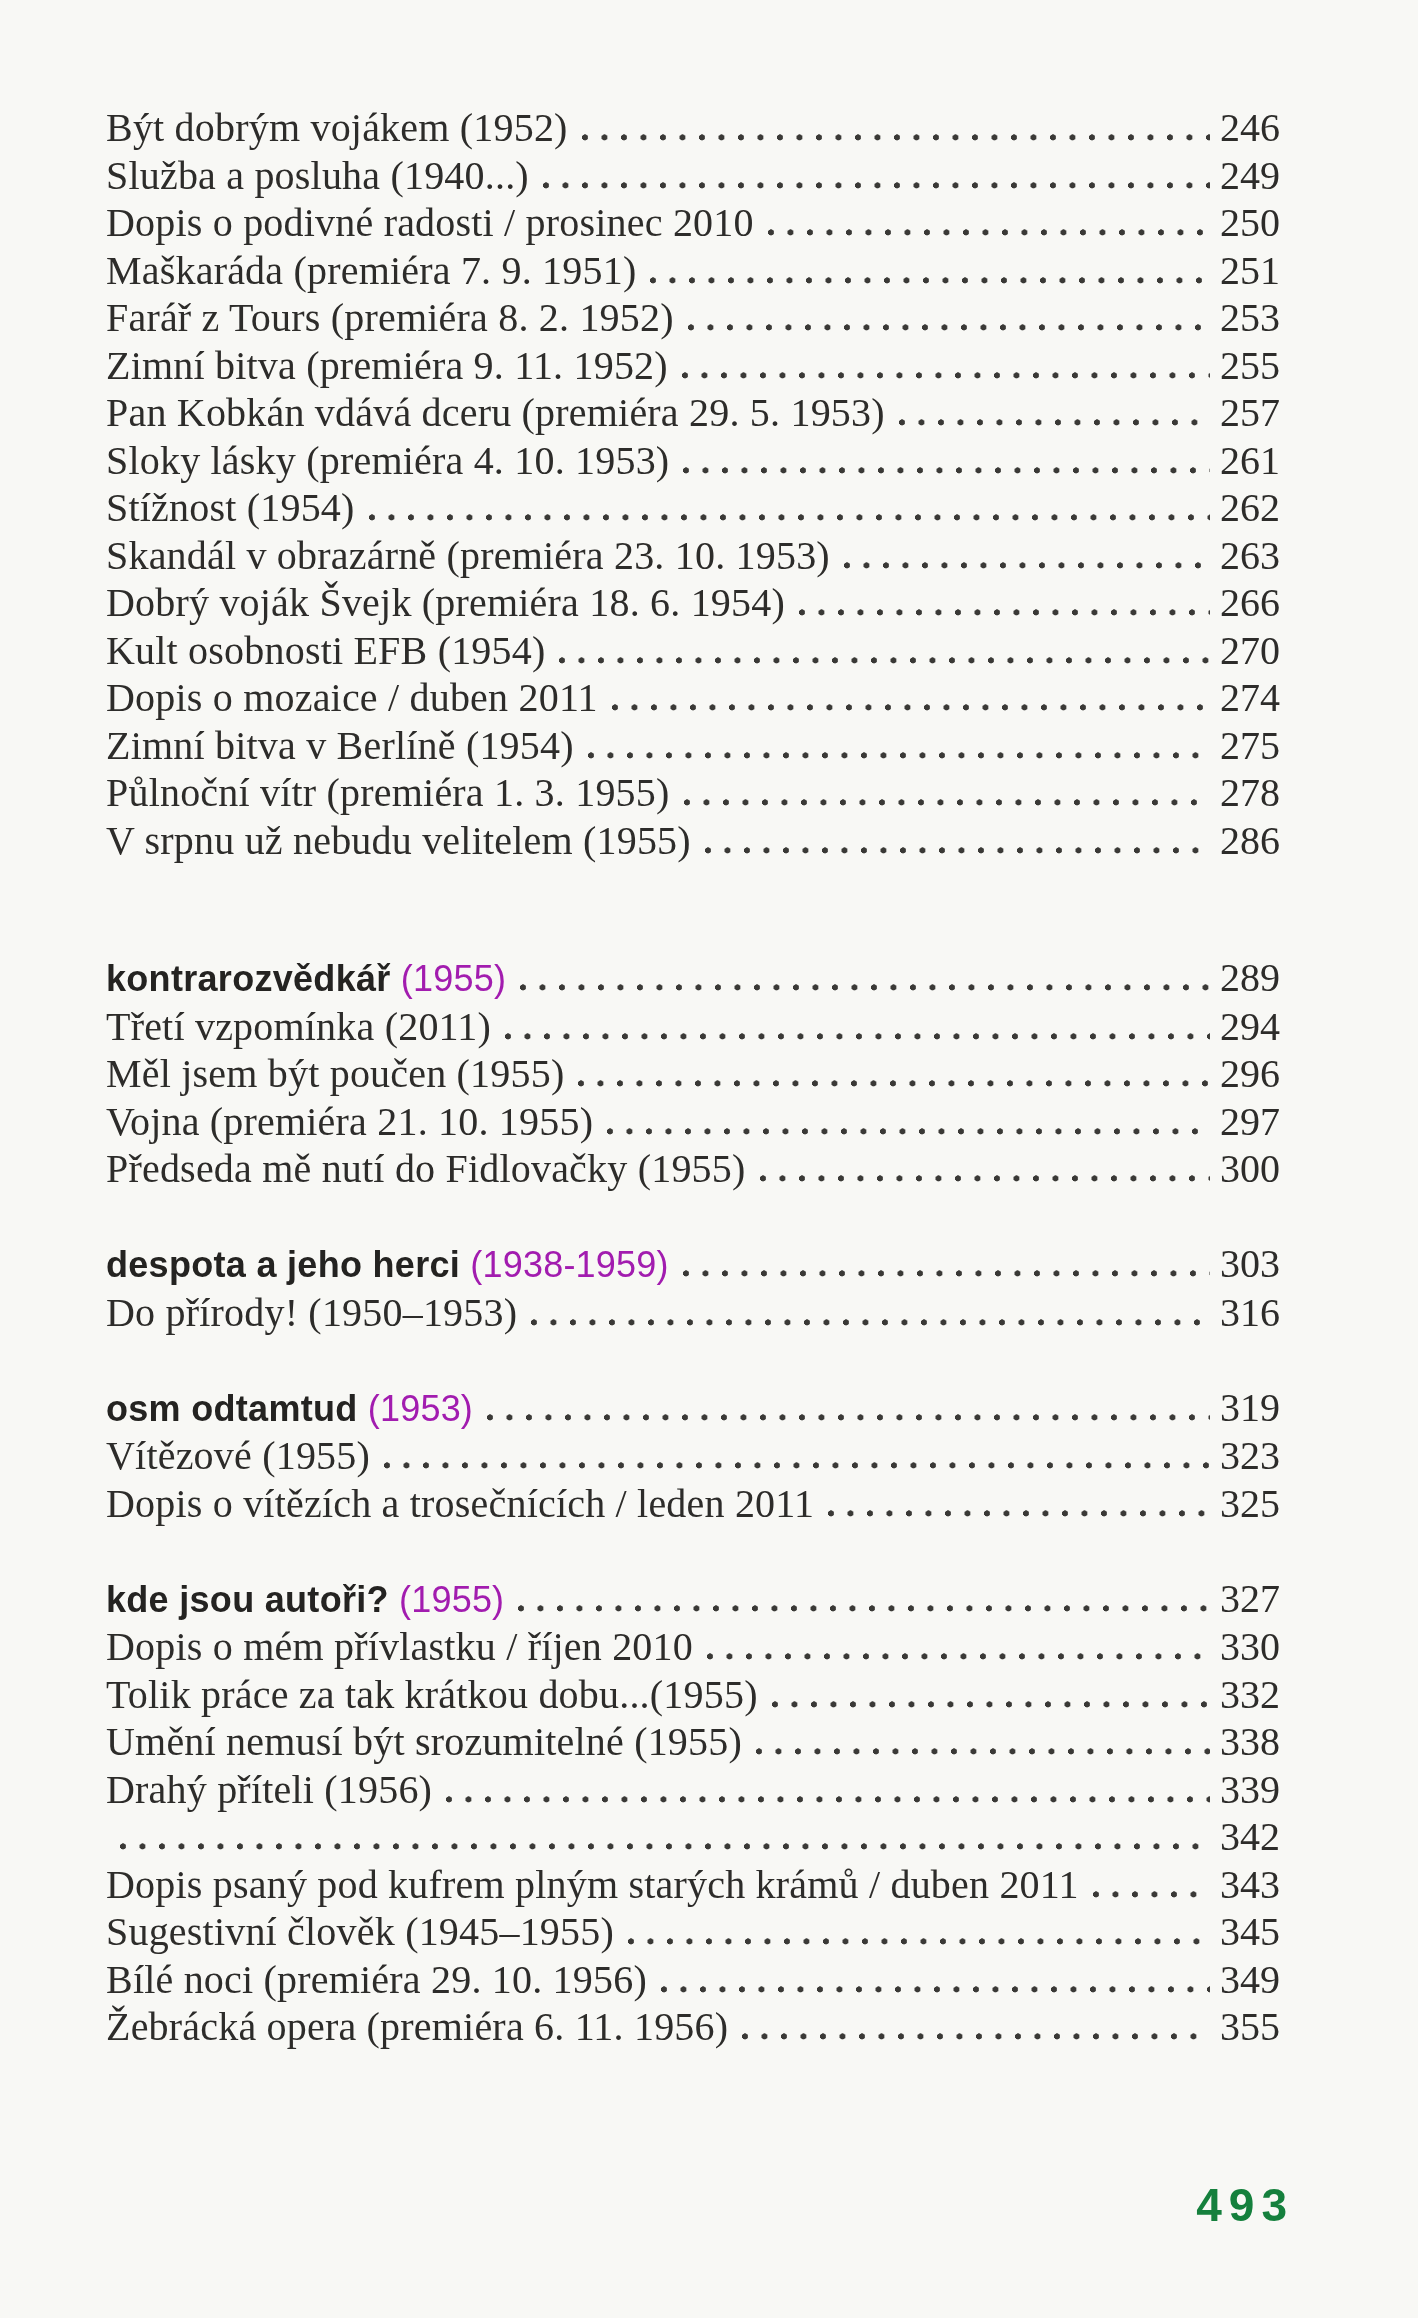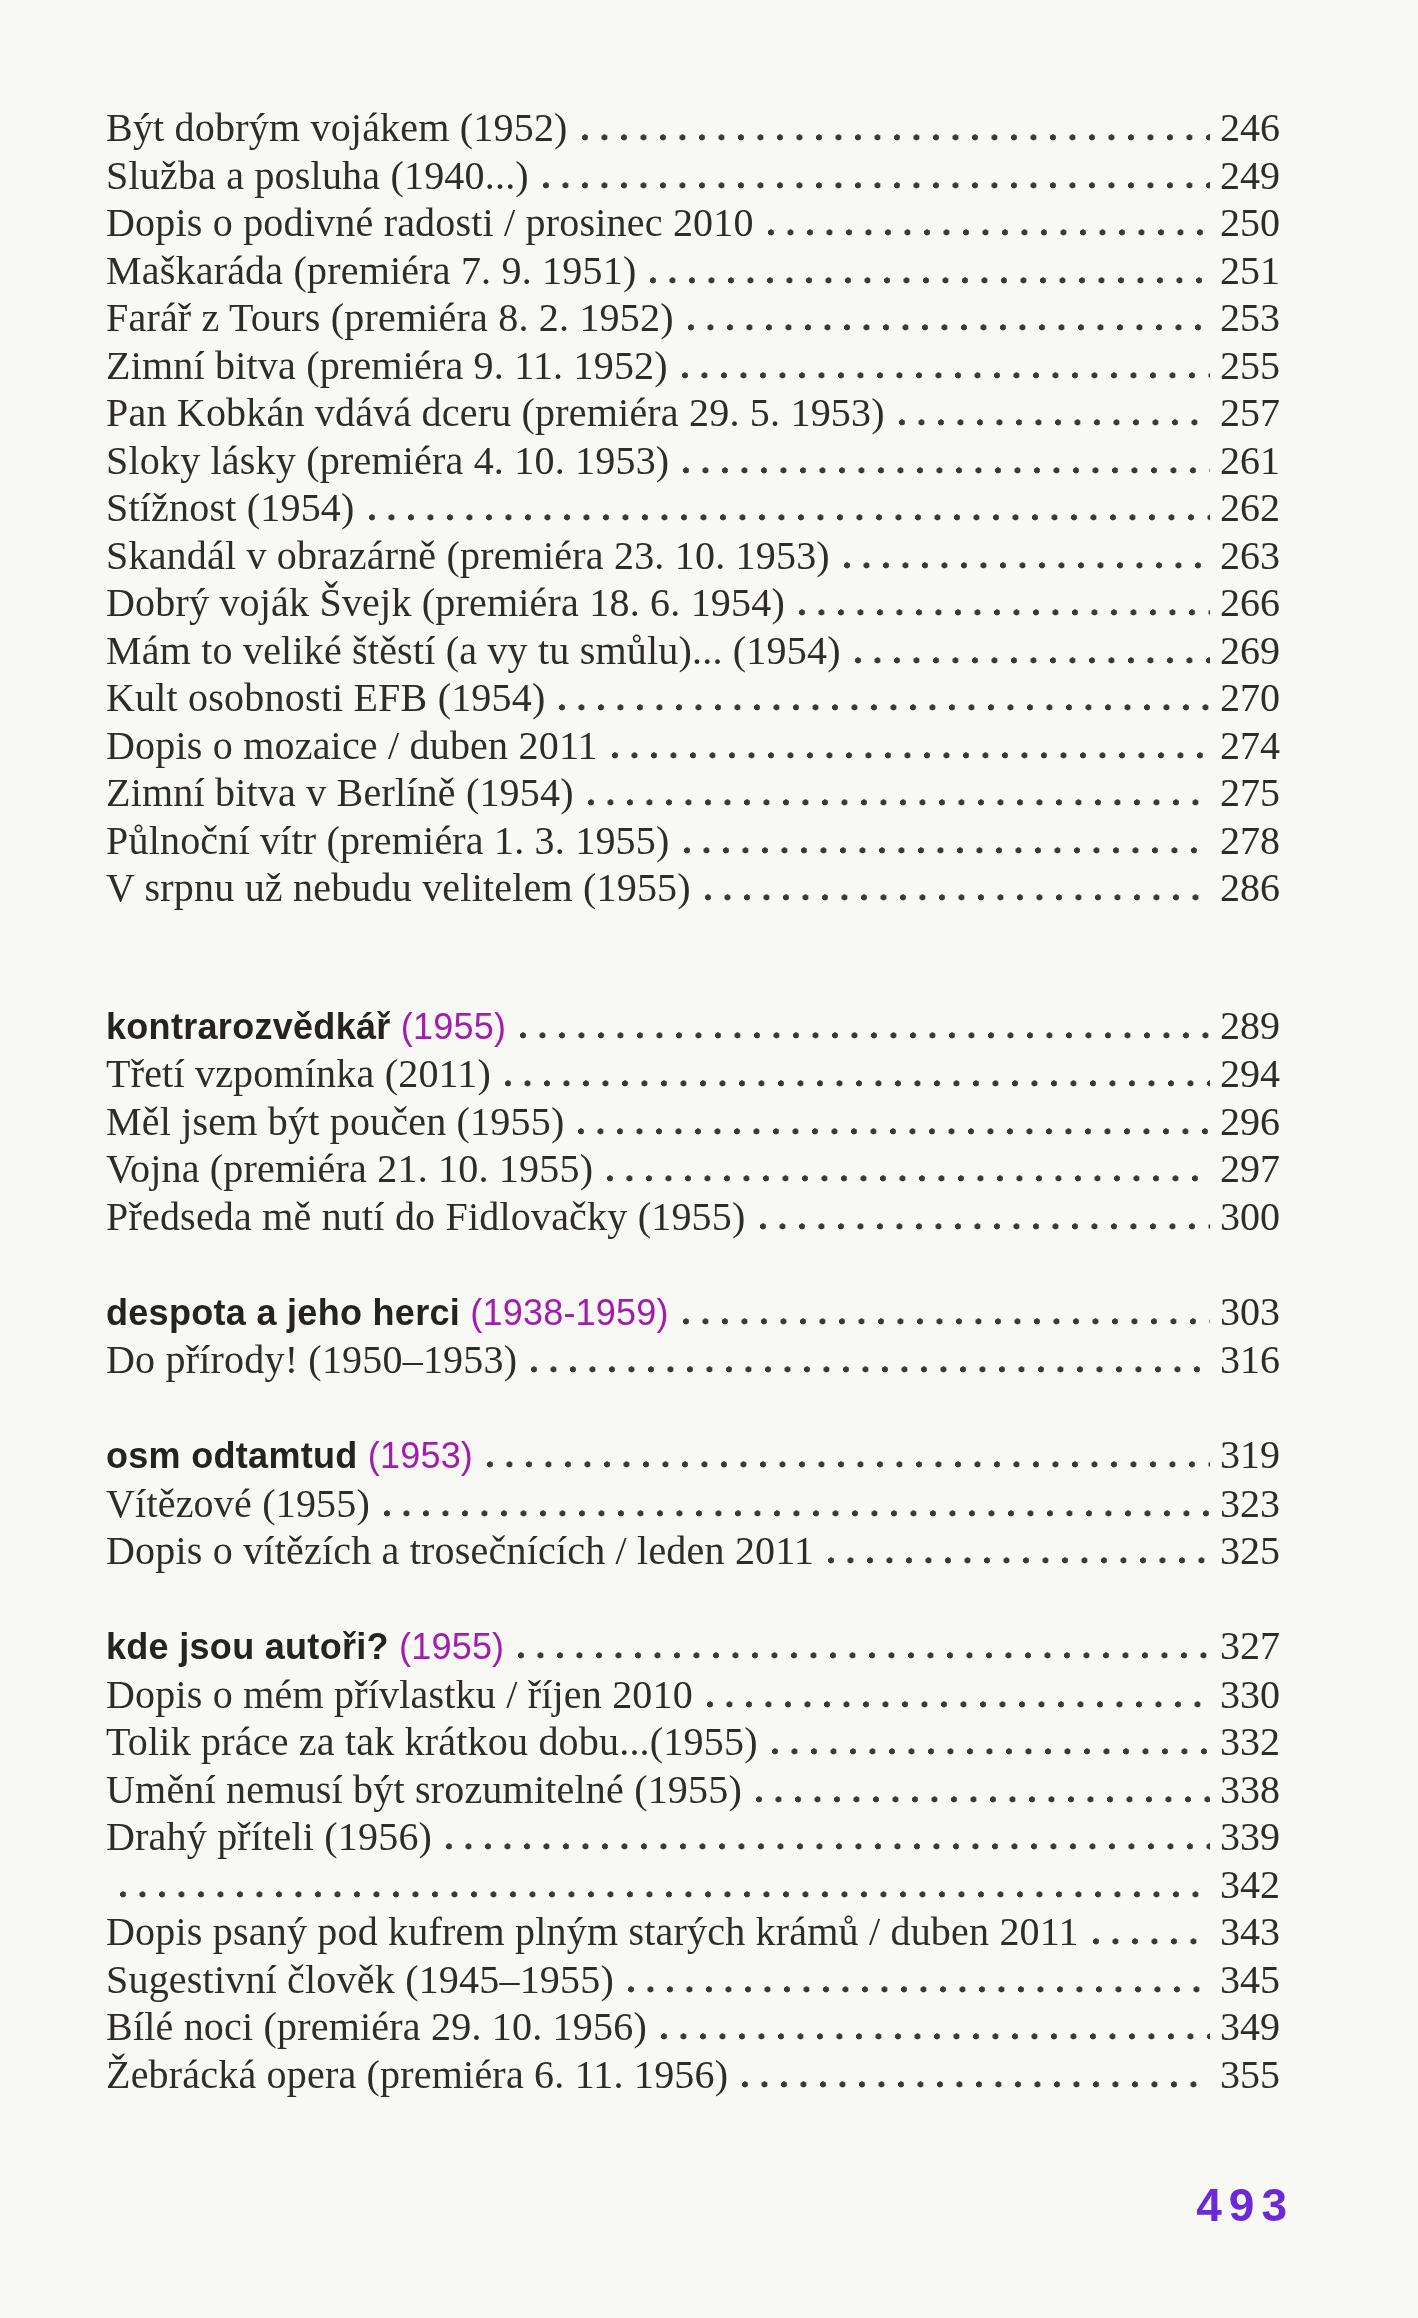--- a/index.html
+++ b/index.html
@@ -71,21 +71,21 @@
     line-height: 47.5px;
   }
   .footer {
     position: absolute;
     top: 2178px;
     right: 124px;
     font-family: "Liberation Sans", "DejaVu Sans", sans-serif;
     font-weight: 700;
     font-size: 46px;
     letter-spacing: 7px;
-    color: #6d28d9;
+    color: #15803d;
     margin-left: 36px;
   }
 </style>
 </head>
 <body>
 
 <main class="content" id="toc-root">
     <section class="toc-section">
       <div class="row">
         <span class="title"><span class="title-text">Být dobrým vojákem (1952)</span></span>
@@ -136,25 +136,20 @@
         <span class="title"><span class="title-text">Skandál v obrazárně (premiéra 23. 10. 1953)</span></span>
         <span class="leader"></span>
         <span class="pg">263</span>
       </div>
       <div class="row">
         <span class="title"><span class="title-text">Dobrý voják Švejk (premiéra 18. 6. 1954)</span></span>
         <span class="leader"></span>
         <span class="pg">266</span>
       </div>
       <div class="row">
-        <span class="title"><span class="title-text">Mám to veliké štěstí (a vy tu smůlu)... (1954)</span></span>
-        <span class="leader"></span>
-        <span class="pg">269</span>
-      </div>
-      <div class="row">
         <span class="title"><span class="title-text">Kult osobnosti EFB (1954)</span></span>
         <span class="leader"></span>
         <span class="pg">270</span>
       </div>
       <div class="row">
         <span class="title"><span class="title-text">Dopis o mozaice / duben 2011</span></span>
         <span class="leader"></span>
         <span class="pg">274</span>
       </div>
       <div class="row">

